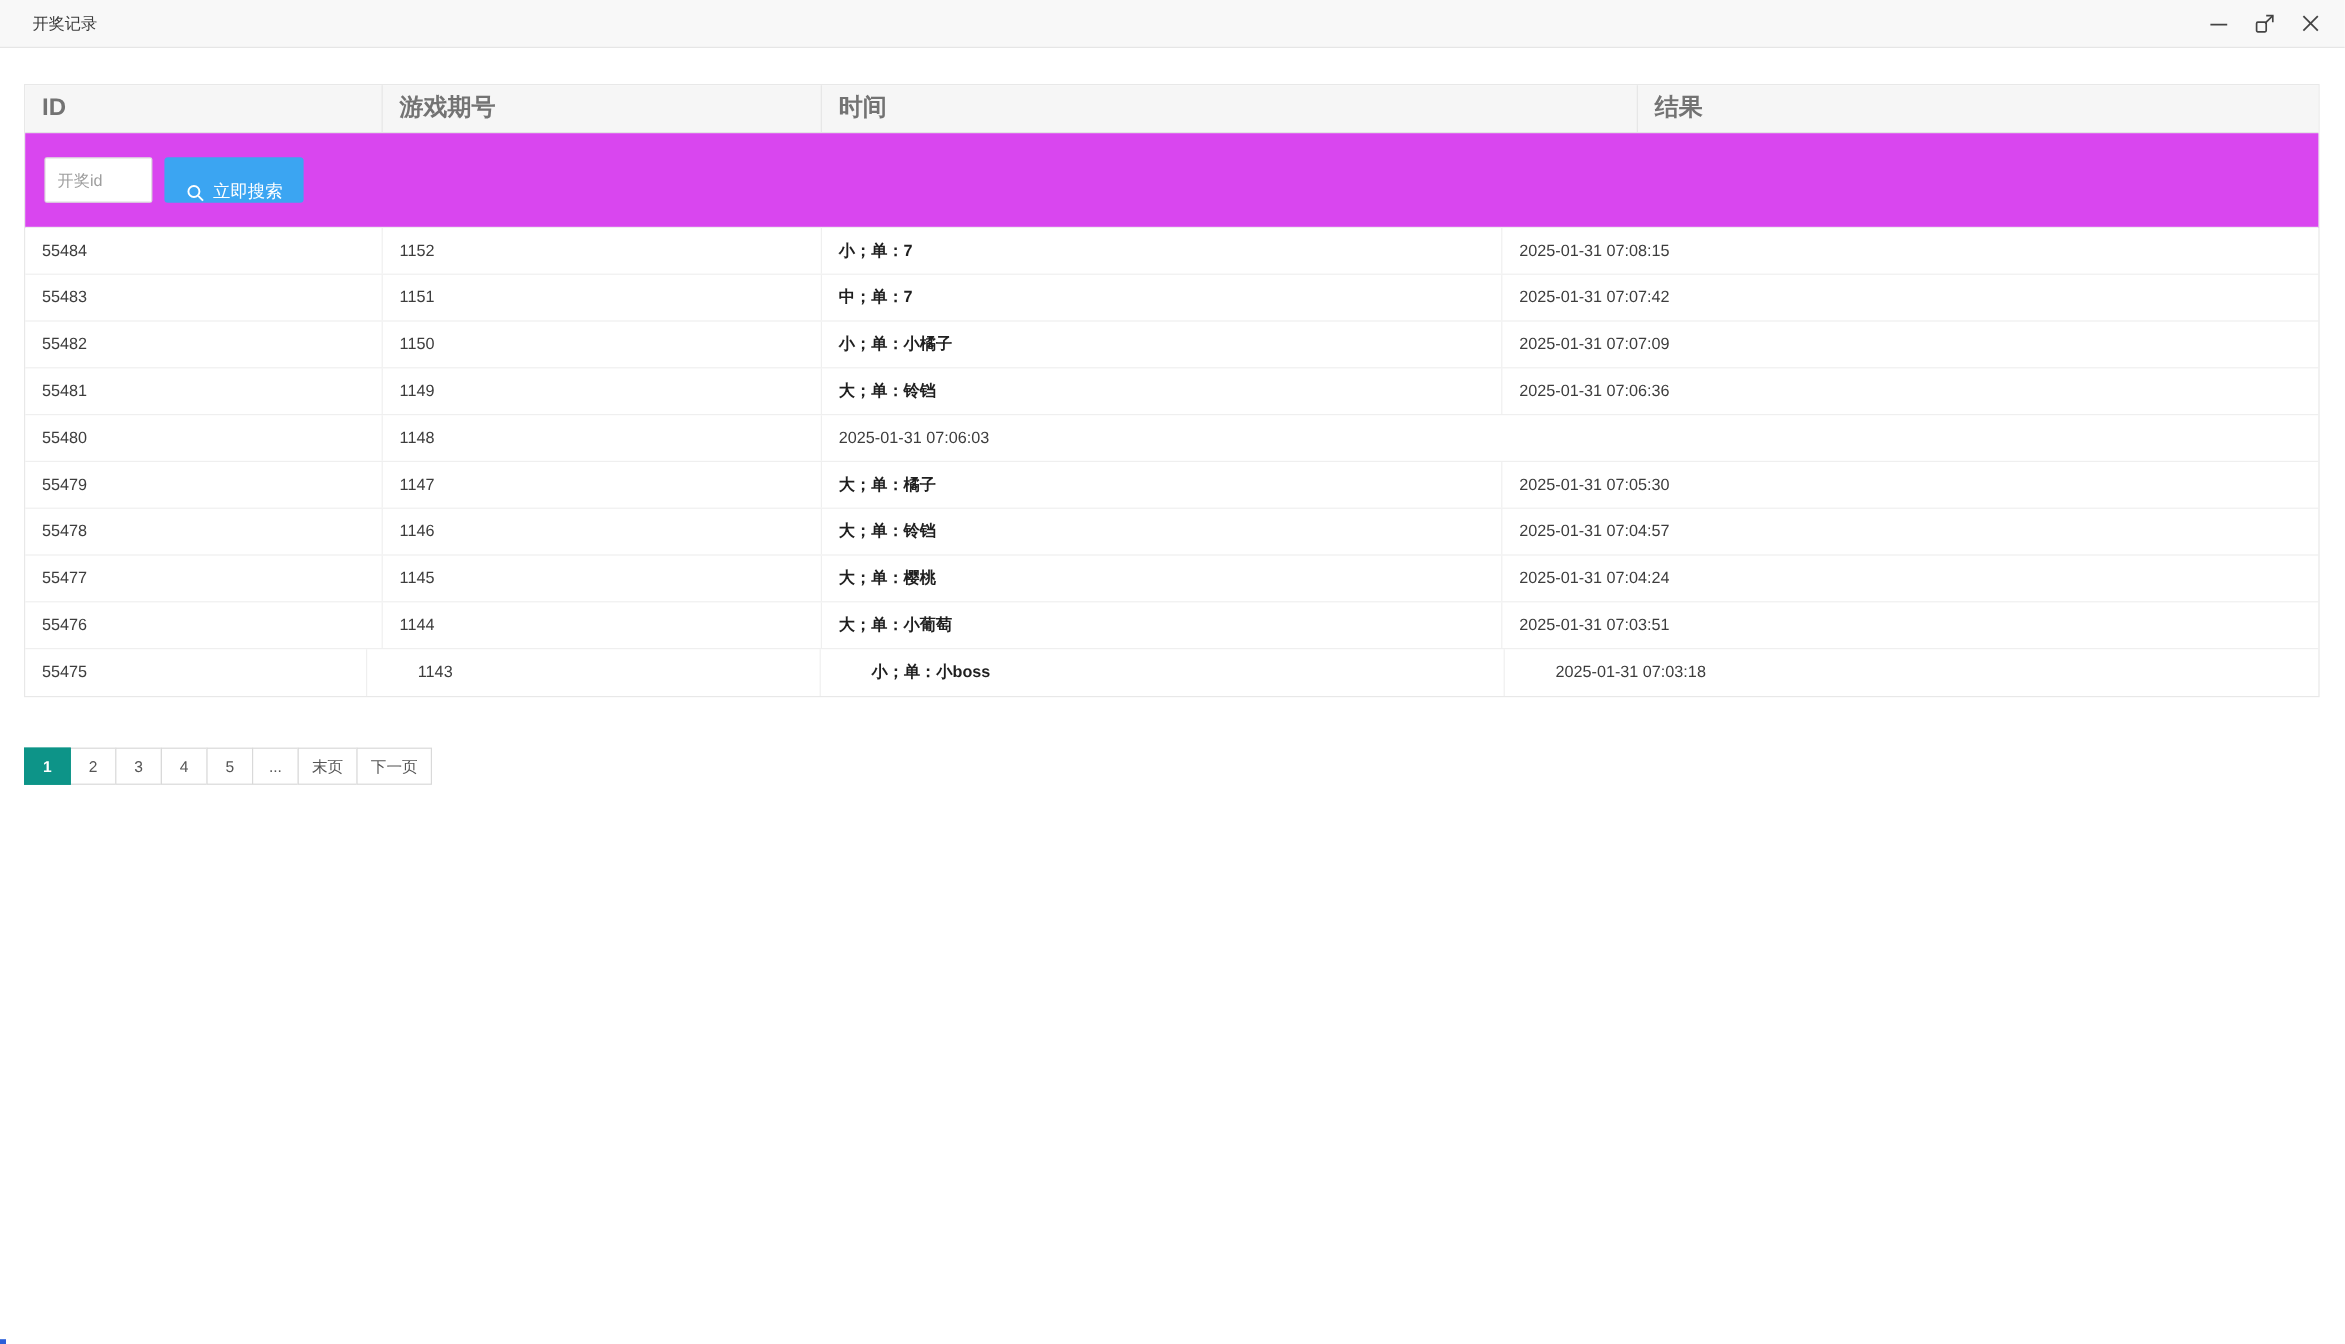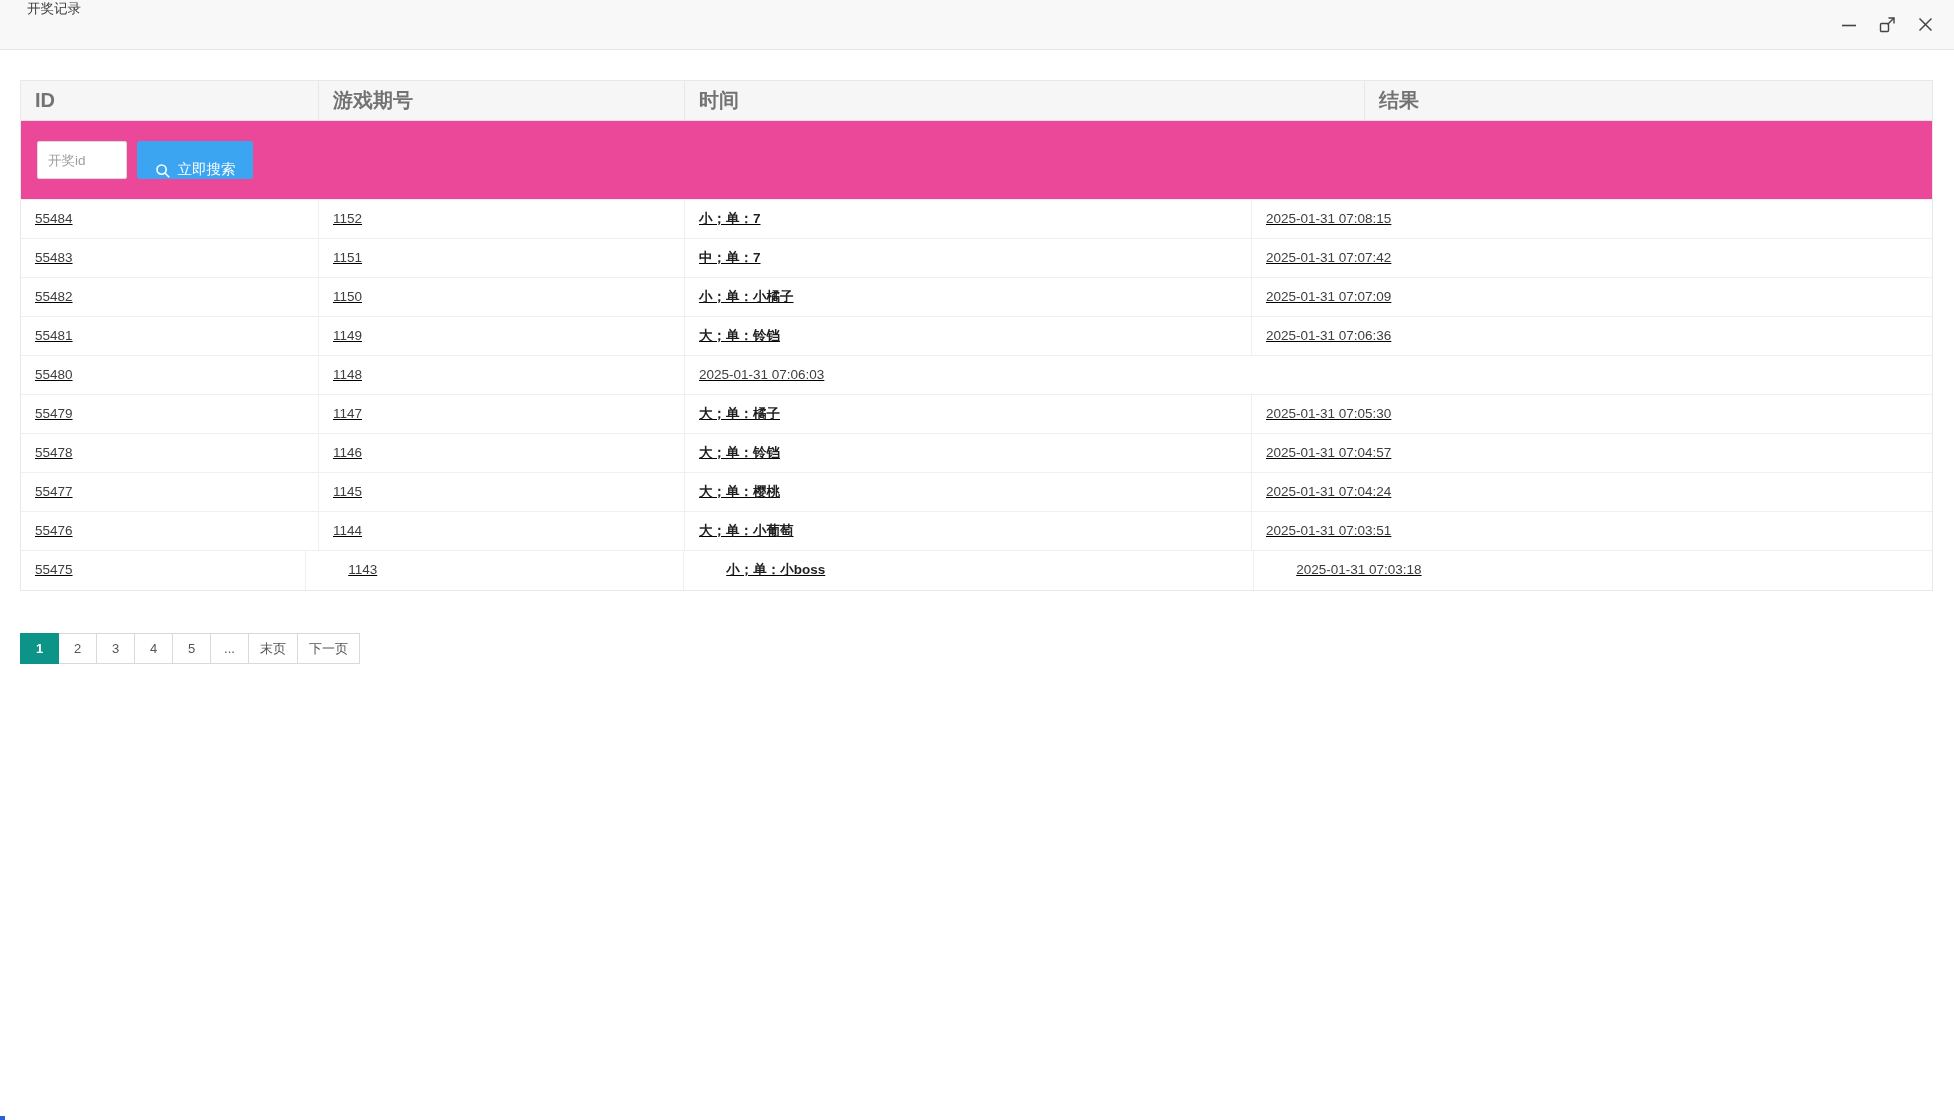--- a/index.html
+++ b/index.html
@@ -1,51 +1,51 @@
 <!DOCTYPE html>
 <html style="--accent-blue: #3BA5F2; --active-page: #0D9488; --titlebar-bg: #F8F8F8; --header-bg: #F6F6F6; --border: #E8E8E8; --row-border: #EFEFEF; --page-border: #D9D9D9; --placeholder: #9E9E9E;"><head>
 <meta charset="utf-8">
 <style>
   * { margin:0; padding:0; box-sizing:border-box; }
   html,body { width:1954px; height:1120px; background:#fff; overflow:hidden;
     font-family:"Liberation Sans","DejaVu Sans",sans-serif; }
 
   
-  .titlebar { height:50px; background:var(--titlebar-bg,#f8f8f8);
-    border-bottom:1px solid #e6e6e6; display:flex; 
+  .titlebar { height:40px; background:var(--titlebar-bg,#f8f8f8);
+    border-bottom:1px solid #e6e6e6; display:flex; align-items:center;
     justify-content:space-between; padding:0 14px 0 27px; }
   .titlebar .title { font-size:13.5px; color:#3a3a3a; }
   .win-controls { display:flex; align-items:center; gap:8px; }
   .wc { width:30px; height:30px; display:flex; align-items:center; justify-content:center;
     cursor:default; color:#444; }
   .wc svg { display:block; }
 
   
   .content { padding:30px 20px 0 20px; }
   .rtable { width:1913px; border:1px solid var(--border,#e8e8e8); background:#fff; }
   .thead { display:flex; height:40px; background:var(--header-bg,#f6f6f6);
     border-bottom:1px solid #e4e4e4; }
   .th { font-size:20px; font-weight:bold; color:#737373; line-height:39px;
     padding-left:14px; border-right:1px solid #e7e7e7; overflow:hidden; }
   .th:last-child, .td:last-child { border-right:none; }
 
   .cw0 { width:298px; } .cw1 { width:366px; } .cw2 { width:567px; } .cw3 { width:680px; }
 
   .search-row { height:79px; display:flex; align-items:center; padding-left:16px;
-    border-bottom:1px solid var(--row-border,#efefef); background:#ec4899; }
+    border-bottom:1px solid var(--row-border,#efefef); background:#d946ef; }
   .search-input { width:90px; height:38px; border:1px solid #dcdcdc; border-radius:2px;
     padding:0 10px; font-size:13.5px; color:#333; outline:none;
     font-family:"Liberation Sans","DejaVu Sans",sans-serif; }
   .search-input::placeholder { color:var(--placeholder,#9e9e9e); }
   .search-btn { margin-left:10px; height:38px; width:116px; border:none; border-radius:3px;
     background:var(--accent-blue,#3ba5f2); color:#fff; font-size:14.5px; cursor:pointer;
     display:flex; align-items:flex-end; justify-content:center; gap:7px;
     font-family:"Liberation Sans","DejaVu Sans",sans-serif; }
 
-  .tr { display:flex; height:39px; border-bottom:1px solid var(--row-border,#efefef);text-decoration:underline; }
+  .tr { display:flex; height:39px; border-bottom:1px solid var(--row-border,#efefef); }
   .tr:last-child { border-bottom:none;gap:28px; }
   .td { font-size:13.5px; color:#3d3d3d; line-height:38px; padding-left:14px;
     border-right:1px solid var(--row-border,#efefef); overflow:hidden; white-space:nowrap; }
   .td.bold { font-weight:bold; color:#1f1f1f; }
 
   
   .pagination { margin:42px 0 0 0; display:flex; }
   .pbtn { min-width:39px; height:31px; padding:0 11px; margin-right:-1px;
     background:#fff; border:1px solid var(--page-border,#d9d9d9); color:#555;
     font-size:13px; cursor:pointer; display:flex; align-items:center; justify-content:center;

